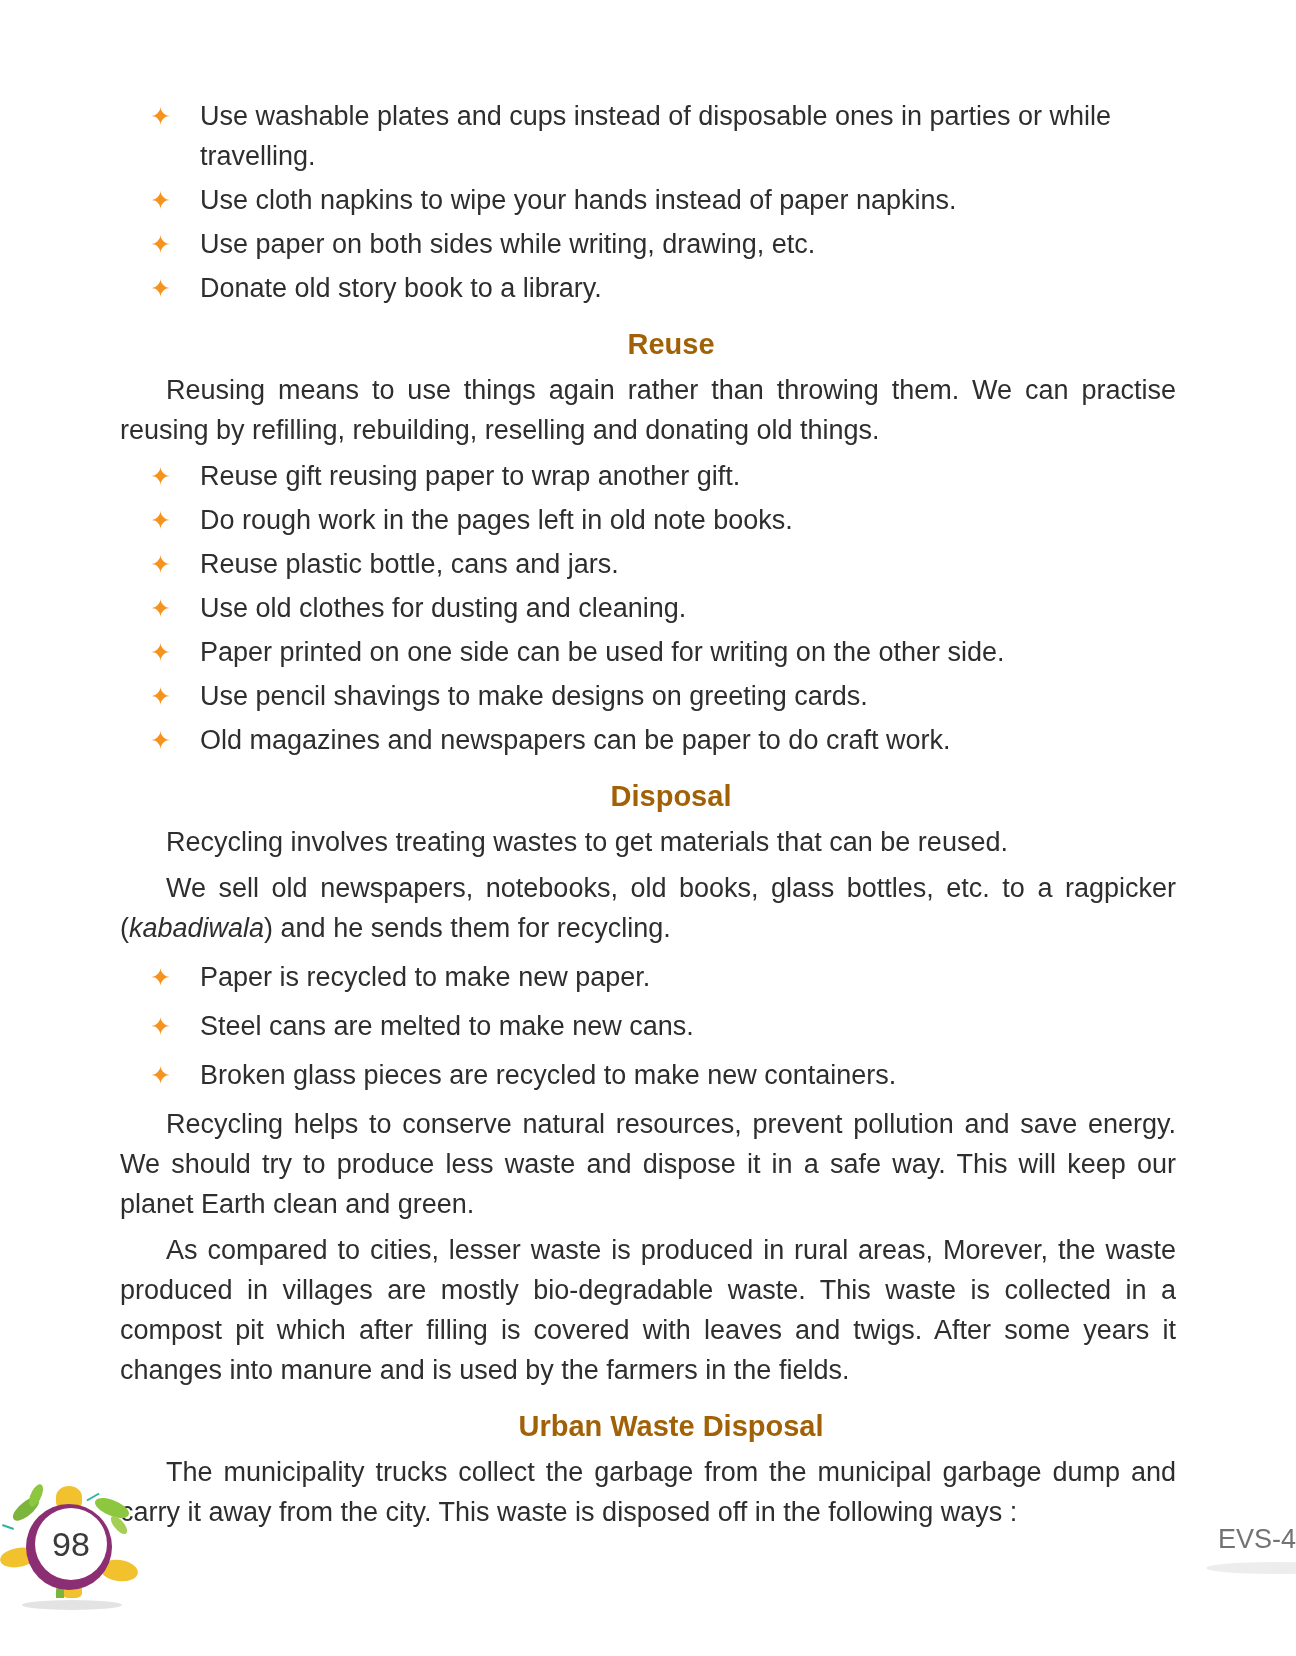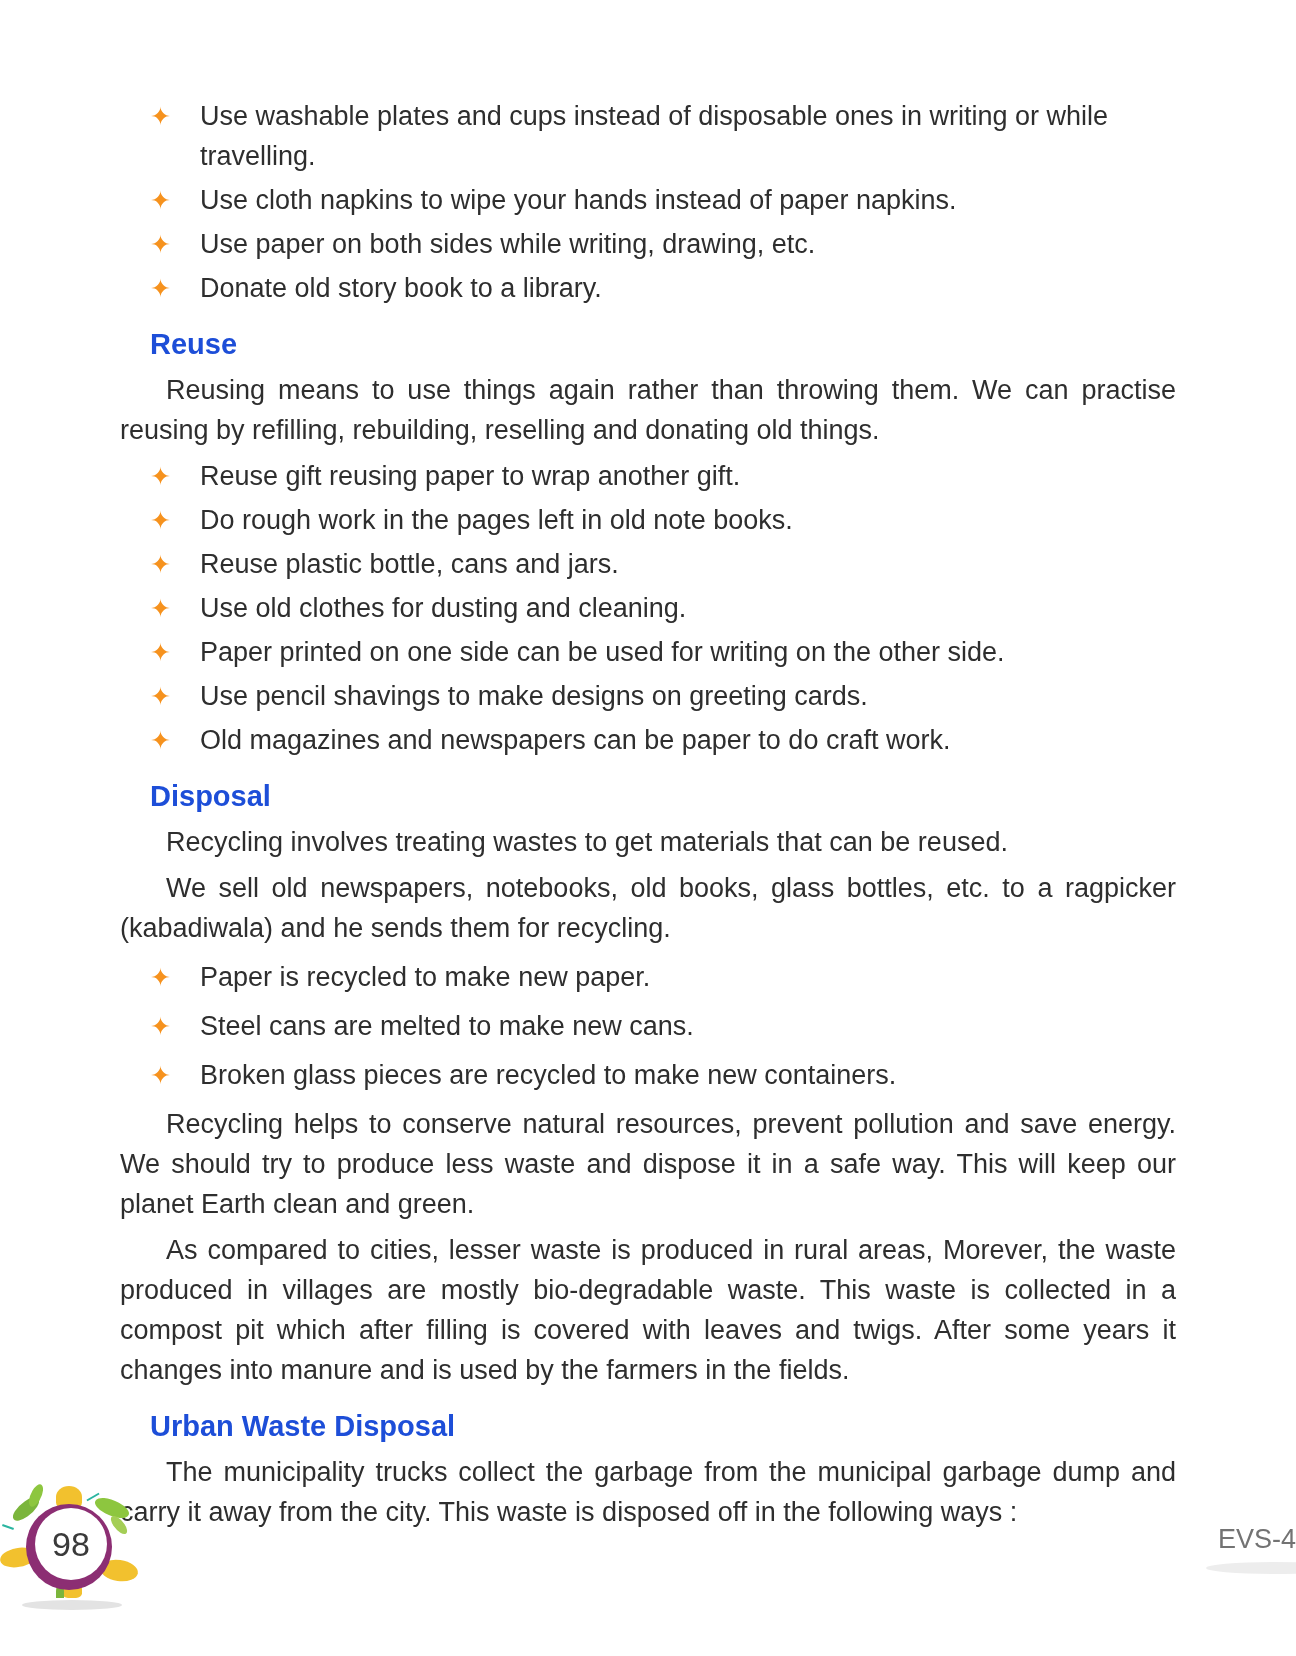--- a/index.html
+++ b/index.html
@@ -13,26 +13,26 @@
     font-size:27px;line-height:40px;
   }
   ul.blist{list-style:none;margin:0;padding:0;}
   ul.blist li{position:relative;padding-left:96px;margin:4px 0;}
   ul.blist.spread li{margin:9px 0;}
   .glyph{
     position:absolute;left:46px;top:0;color:#F6921E;font-size:25px;line-height:40px;
   }
   .btxt{display:inline-block;max-width:945px;vertical-align:top;}
   h2.sec{
-    margin:16px 0 6px 46px;font-size:29px;line-height:40px;color:#1d4ed8;font-weight:bold;
+    margin:16px 0 6px 46px;font-size:29px;line-height:40px;color:#a16207;font-weight:bold;text-align:center;
   }
   p.body{
     margin:6px 16px;text-align:justify;text-indent:46px;
   }
-  p.body .ital{}
+  p.body .ital{font-style:italic;}
   
   .footer{
     position:absolute;left:0;top:1486px;width:1296px;height:150px;
     display:flex;justify-content:space-between;align-items:flex-start;gap:26px;
     pointer-events:none;
   }
   .badge{position:relative;width:150px;height:130px;flex:0 0 auto;}
   .badge-shadow{
     position:absolute;left:22px;top:114px;width:100px;height:10px;border-radius:50%;
     background:#e3e3e3;
@@ -73,21 +73,21 @@
   }
 </style>
 </head>
 <body>
 
 <div class="content">
 
   <ul class="blist">
     <li>
       <span class="glyph">✦</span>
-      <span class="btxt">Use washable plates and cups instead of disposable ones in writing or while travelling.</span>
+      <span class="btxt">Use washable plates and cups instead of disposable ones in parties or while travelling.</span>
     </li>
     <li>
       <span class="glyph">✦</span>
       <span class="btxt">Use cloth napkins to wipe your hands instead of paper napkins.</span>
     </li>
     <li>
       <span class="glyph">✦</span>
       <span class="btxt">Use paper on both sides while writing, drawing, etc.</span>
     </li>
     <li>

